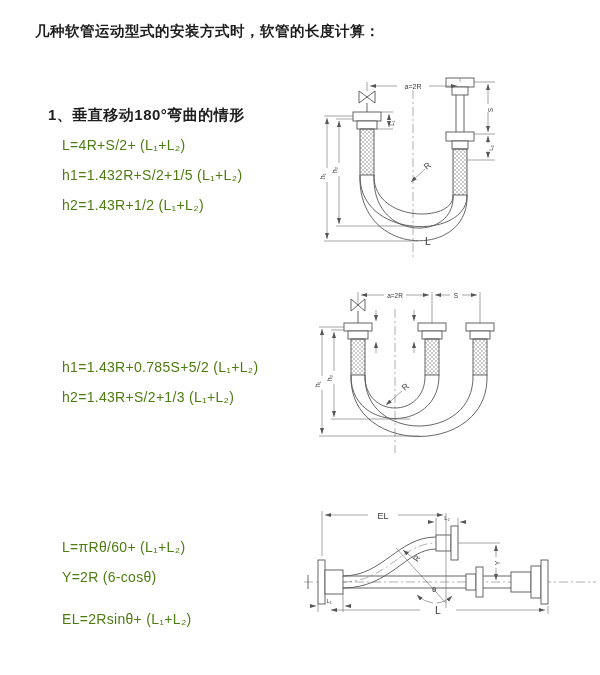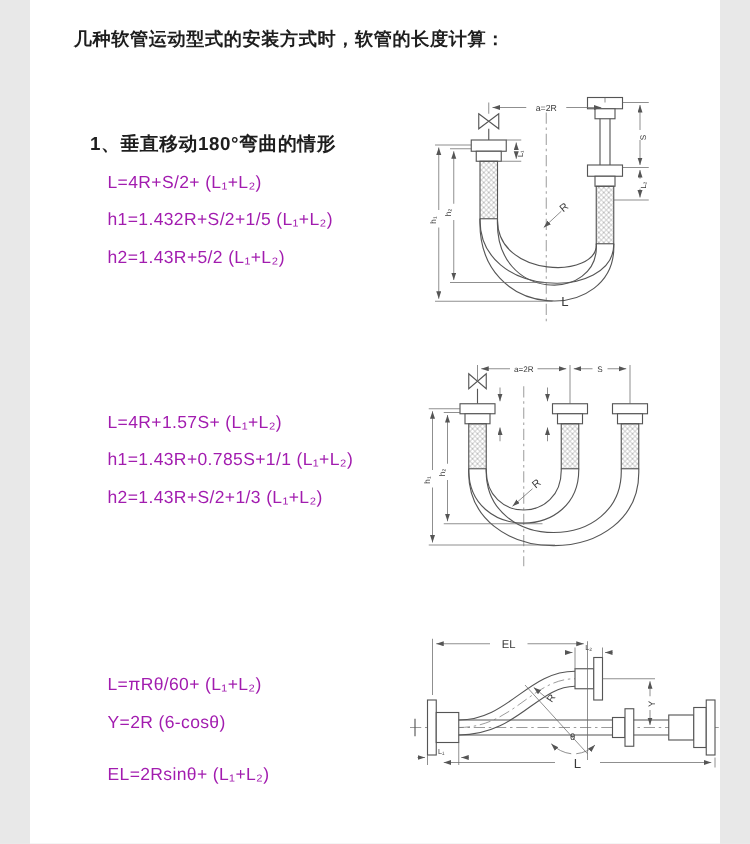--- a/index.html
+++ b/index.html
@@ -1,45 +1,44 @@
 <!DOCTYPE html>
 <html><head>
 <meta charset="utf-8">
 <style>
   html,body{margin:0;padding:0;background:#e8e8e8;}
   .page{
-    position:relative;width:552px;height:675px;background:#ffffff;
+    position:relative;width:600px;height:675px;background:#ffffff;
     font-family:"Liberation Sans","DejaVu Sans",sans-serif;
     color:#1e1e1e;overflow:hidden;margin:0 auto;
   }
   .abs{position:absolute;white-space:nowrap;}
   .doc-title{font-size:14.5px;font-weight:bold;letter-spacing:0.5px;}
   .sec-heading{font-size:15px;font-weight:bold;letter-spacing:0.5px;}
-  .formula{font-size:14px;font-weight:normal;letter-spacing:0.3px;color:#a21caf;}
+  .formula{font-size:14px;font-weight:normal;letter-spacing:0.3px;color:#4d7c0f;}
   svg{position:absolute;overflow:visible;}
   svg text{font-family:"Liberation Sans","DejaVu Sans",sans-serif;fill:#3a3a3a;}
   .dline{stroke:#6a6a6a;stroke-width:0.6;fill:none;}
   .pline{stroke:#555555;stroke-width:0.9;fill:none;}
   .cline{stroke:#7a7a7a;stroke-width:0.6;fill:none;stroke-dasharray:9 3 2 3;}
   .frect{stroke:#555555;stroke-width:0.9;fill:#ffffff;}
 </style>
 </head>
 <body>
 
 <div class="page">
 
   <div class="abs doc-title" style="left:35px;top:22px;">几种软管运动型式的安装方式时，软管的长度计算：</div>
 
   <div class="abs sec-heading" style="left:48px;top:106px;">1、垂直移动180°弯曲的情形</div>
   <div class="abs formula" style="left:62px;top:137px;">L=4R+S/2+ (L₁+L₂)</div>
   <div class="abs formula" style="left:62px;top:167px;">h1=1.432R+S/2+1/5 (L₁+L₂)</div>
-  <div class="abs formula" style="left:62px;top:197px;">h2=1.43R+5/2 (L₁+L₂)</div>
-
-  <div class="abs formula" style="left:62px;top:329px;">L=4R+1.57S+ (L₁+L₂)</div>
-  <div class="abs formula" style="left:62px;top:359px;">h1=1.43R+0.785S+1/1 (L₁+L₂)</div>
+  <div class="abs formula" style="left:62px;top:197px;">h2=1.43R+1/2 (L₁+L₂)</div>
+
+  <div class="abs formula" style="left:62px;top:359px;">h1=1.43R+0.785S+5/2 (L₁+L₂)</div>
   <div class="abs formula" style="left:62px;top:389px;">h2=1.43R+S/2+1/3 (L₁+L₂)</div>
 
   <div class="abs formula" style="left:62px;top:539px;">L=πRθ/60+ (L₁+L₂)</div>
   <div class="abs formula" style="left:62px;top:569px;">Y=2R (6-cosθ)</div>
   <div class="abs formula" style="left:62px;top:599px;margin-top:12px;">EL=2Rsinθ+ (L₁+L₂)</div>
 
   <svg style="left:315px;top:70px;" width="285" height="195" viewBox="0 0 285 195">
     <defs>
       <marker id="ar1" markerUnits="userSpaceOnUse" markerWidth="8" markerHeight="6" refX="6" refY="2" orient="auto">
         <path d="M0,0 L6,2 L0,4 Z" fill="#555"></path>

